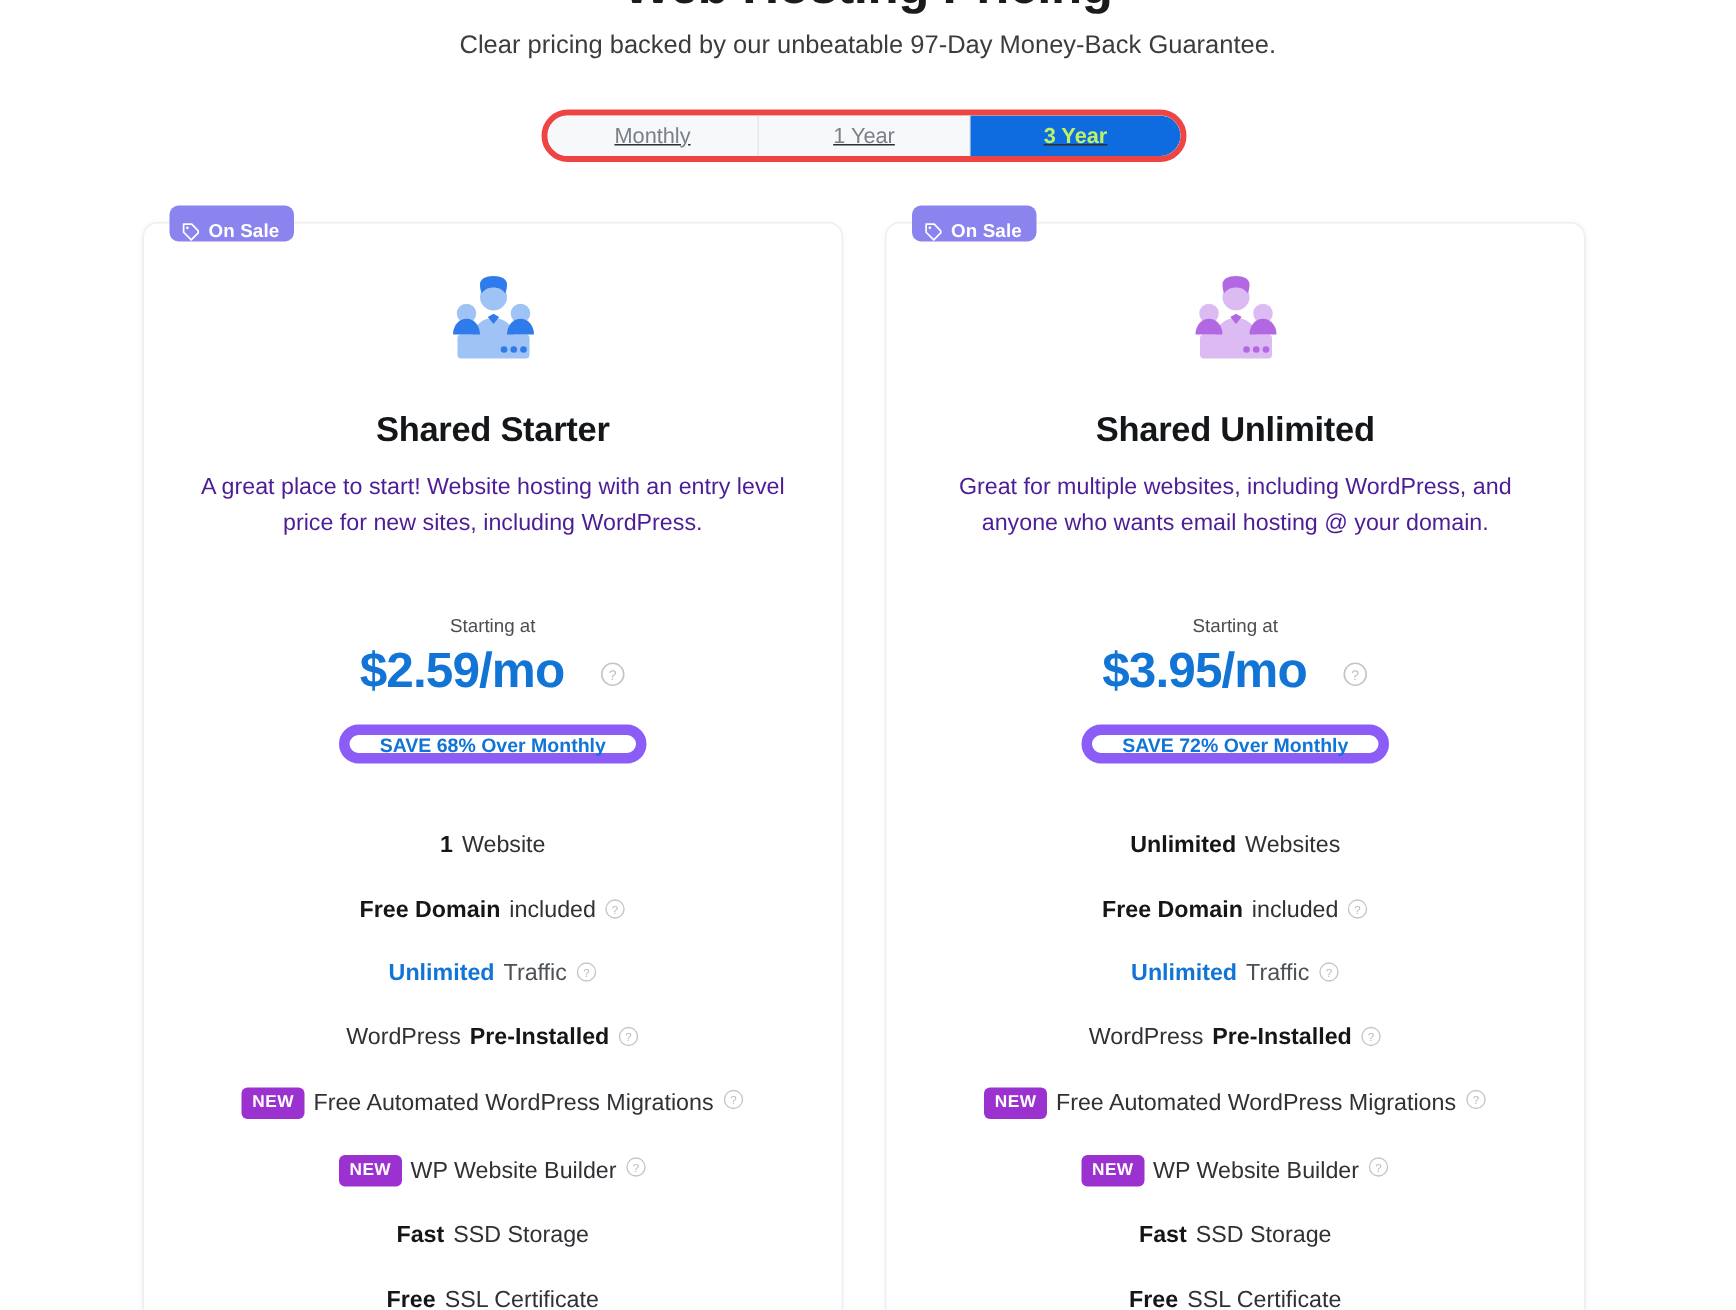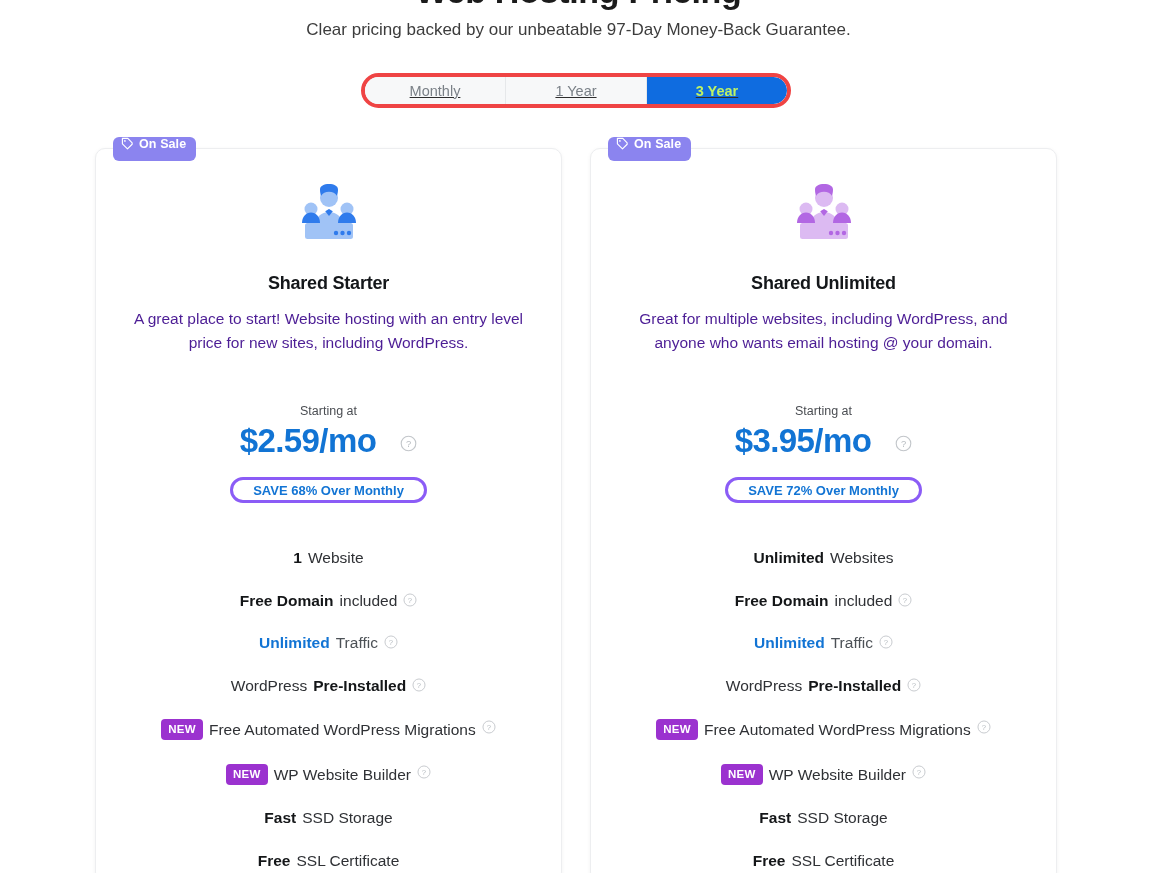--- a/index.html
+++ b/index.html
@@ -89,37 +89,37 @@
     text-align: center;
   }
 
   .sale-badge {
     position: absolute;
     top: -12px;
     left: 17px;
     height: 24px;
     padding: 0 10px 0 8px;
     display: inline-flex;
-    align-items: flex-start;
+    align-items: flex-end;
     gap: 5px;
     background: #8b84ef;
     color: #ffffff;
     border-radius: 6px;
     font-size: 12.5px;
     font-weight: 700;
     letter-spacing: 0.1px;
     white-space: nowrap;
   }
   .sale-badge svg { display: block; }
 
   .plan-icon { display: flex; justify-content: center; margin: 0 0 6px; }
   .plan-icon svg { display: block; }
 
   .plan-name {
-    font-size: 18px;
+    font-size: 23px;
     font-weight: 700;
     color: #14171a;
     letter-spacing: -0.2px;
     margin-top: 28px;
   }
   .plan-desc {
     margin: 13px auto 0;
     max-width: 400px;
     font-size: 15.5px;
     line-height: 1.52;
@@ -144,21 +144,21 @@
     color: #1274d4;
     letter-spacing: -0.6px;
   }
   .save-pill {
     margin: 17px auto 0;
     display: inline-flex;
     align-items: center;
     justify-content: center;
     height: 26px;
     padding: 0 20px;
-    border: 3px solid #8b5cf6;
+    border: 7px solid #8b5cf6;
     border-radius: 14px;
     color: #1274d4;
     font-size: 13px;
     font-weight: 700;
     cursor: pointer;
     white-space: nowrap;
   }
 
   
   .features { margin-top: 46px; }

